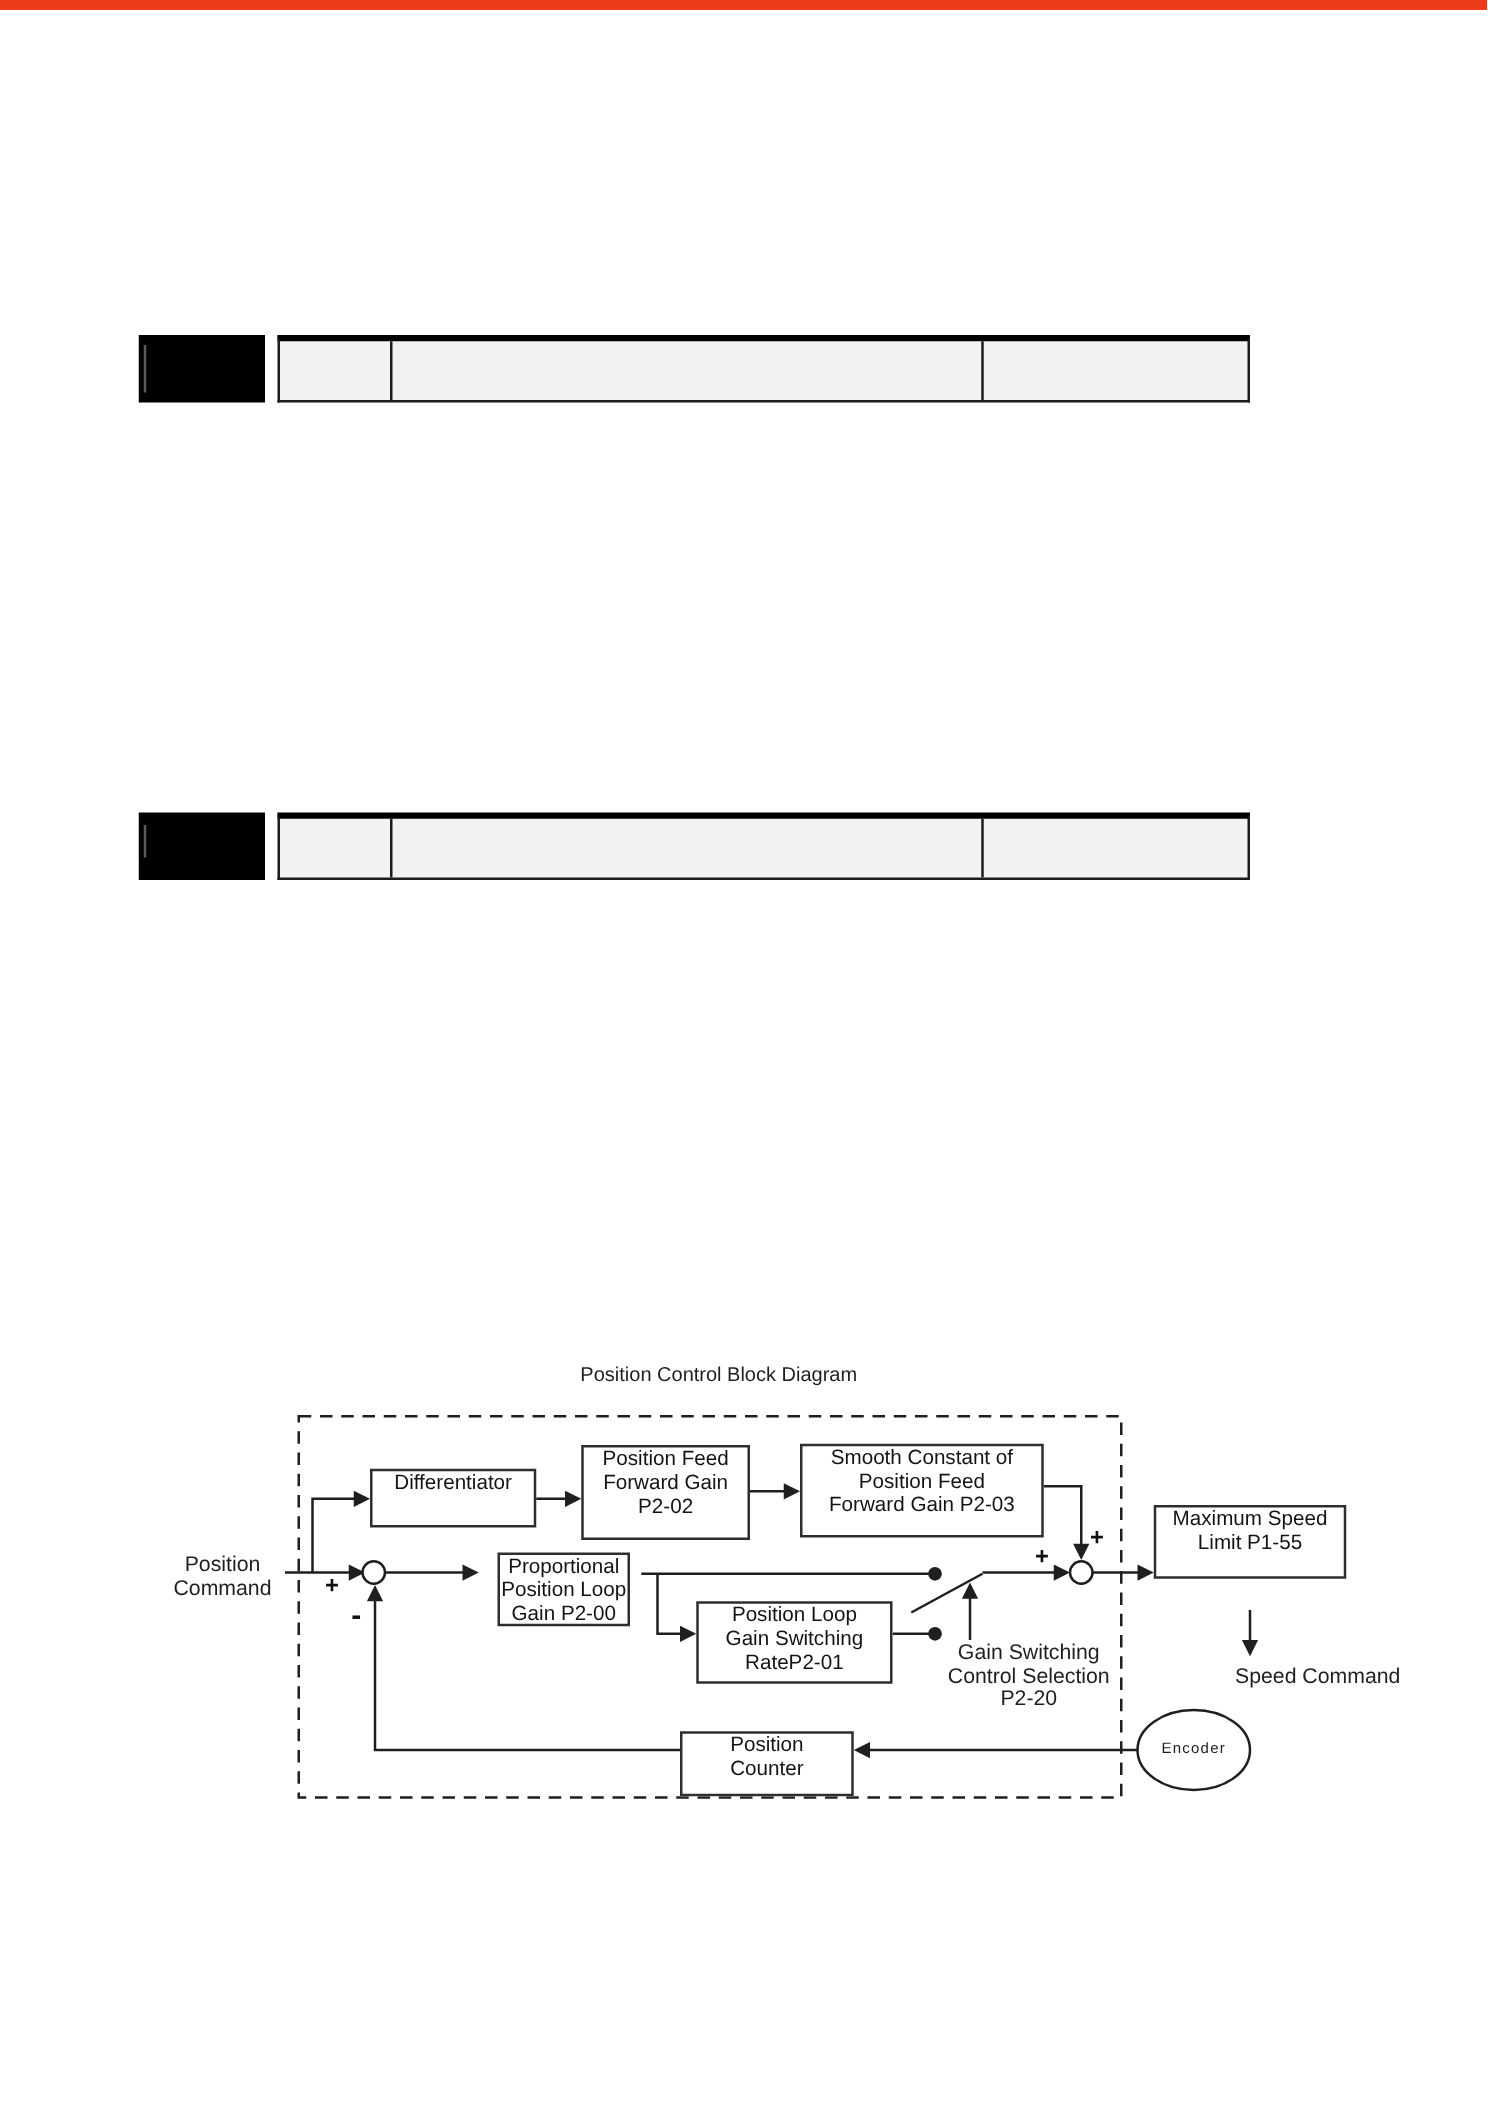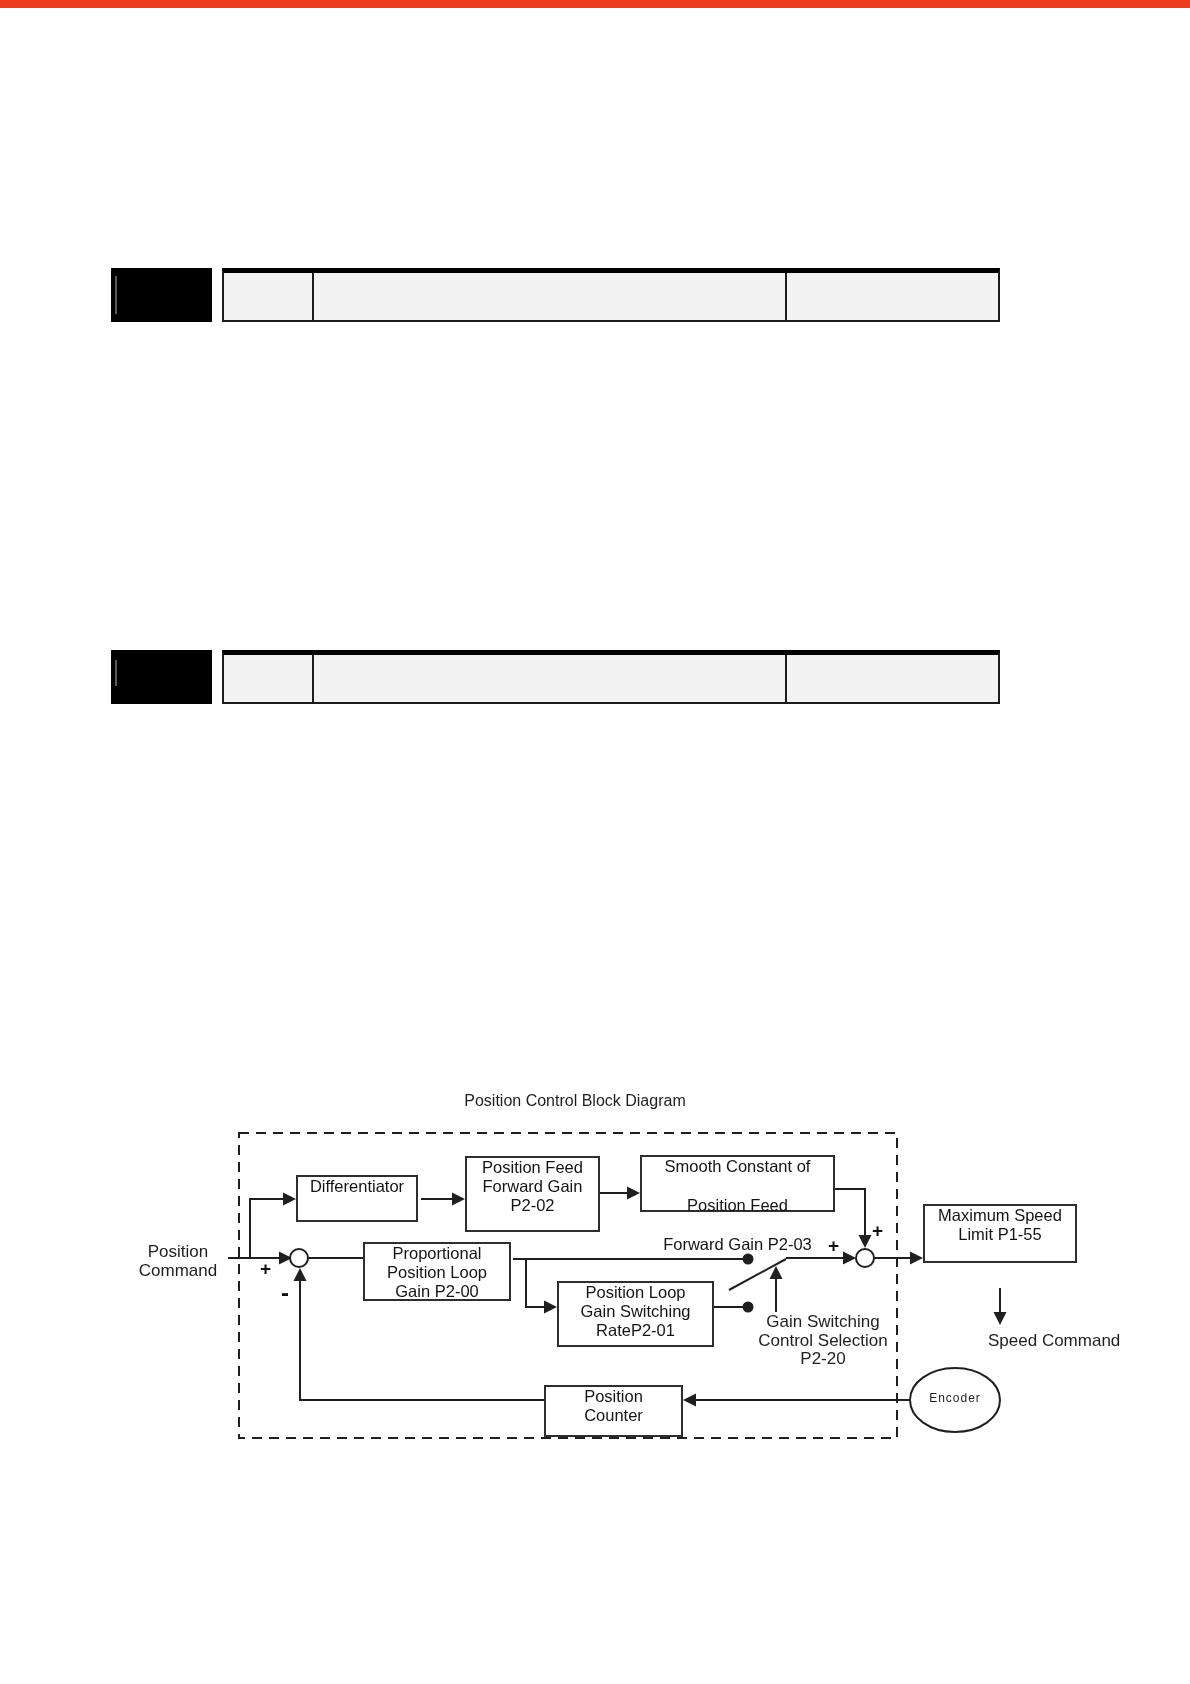--- a/index.html
+++ b/index.html
@@ -133,37 +133,37 @@
       <circle cx="748" cy="1307" r="5.5"></circle>
     </g>
 
     <g stroke="#1f1f1f" stroke-width="2" fill="#ffffff">
       <circle cx="299" cy="1258" r="9"></circle>
       <circle cx="865" cy="1258" r="9"></circle>
       <ellipse cx="955" cy="1400" rx="45" ry="32"></ellipse>
     </g>
   </svg>
 
-  <div class="block" style="left:296px;top:1175px;width:122px;height:47px;">
+  <div class="block" style="left:296px;top:1175px;width:133px;height:47px;">
     <span>Differentiator</span>
   </div>
 
   <div class="block" style="left:465px;top:1156px;width:135px;height:76px;">
     <span>Position Feed</span>
     <span>Forward Gain</span>
     <span>P2-02</span>
   </div>
 
-  <div class="block" style="left:640px;top:1155px;width:195px;height:57px;gap:20px;">
+  <div class="block" style="left:640px;top:1155px;width:195px;height:75px;">
     <span>Smooth Constant of</span>
     <span>Position Feed</span>
     <span>Forward Gain P2-03</span>
   </div>
 
-  <div class="block" style="left:363px;top:1242px;width:148px;height:59px;">
+  <div class="block" style="left:398px;top:1242px;width:106px;height:59px;">
     <span>Proportional</span>
     <span>Position Loop</span>
     <span>Gain P2-00</span>
   </div>
 
   <div class="block" style="left:557px;top:1281px;width:157px;height:66px;">
     <span>Position Loop</span>
     <span>Gain Switching</span>
     <span>RateP2-01</span>
   </div>

